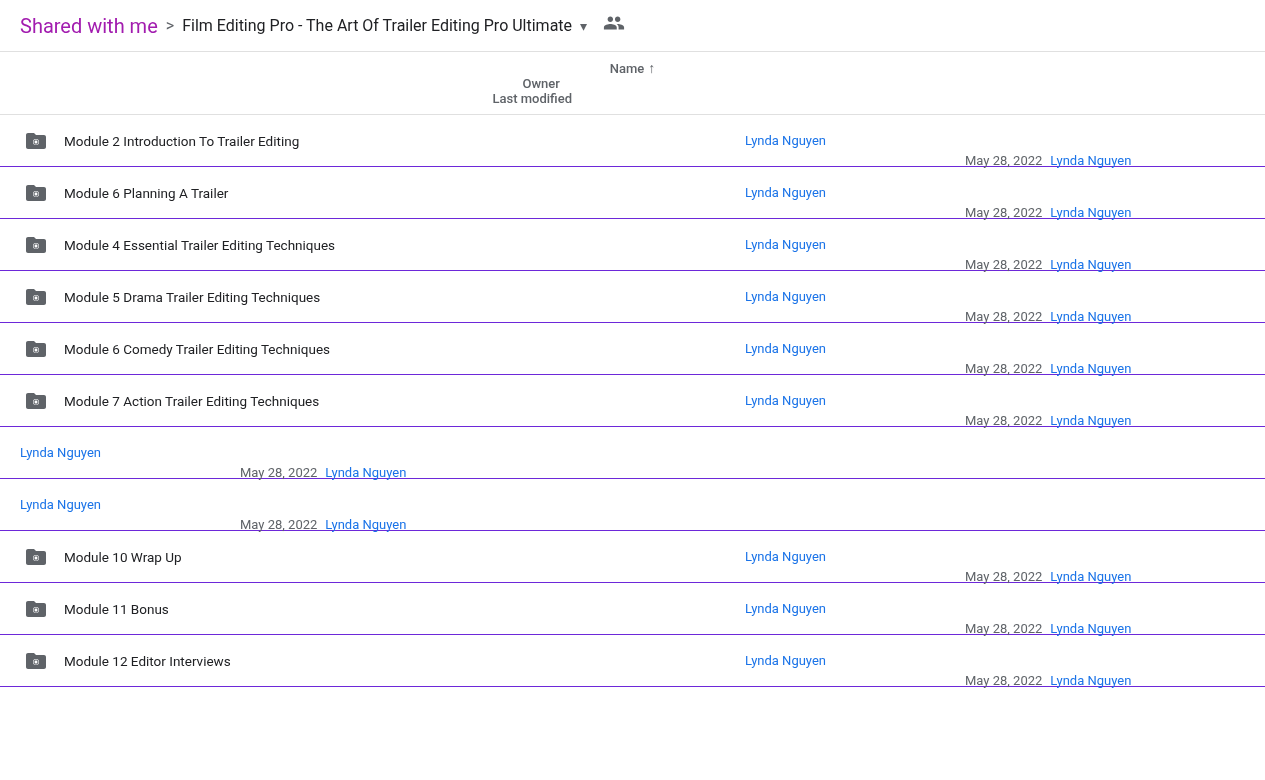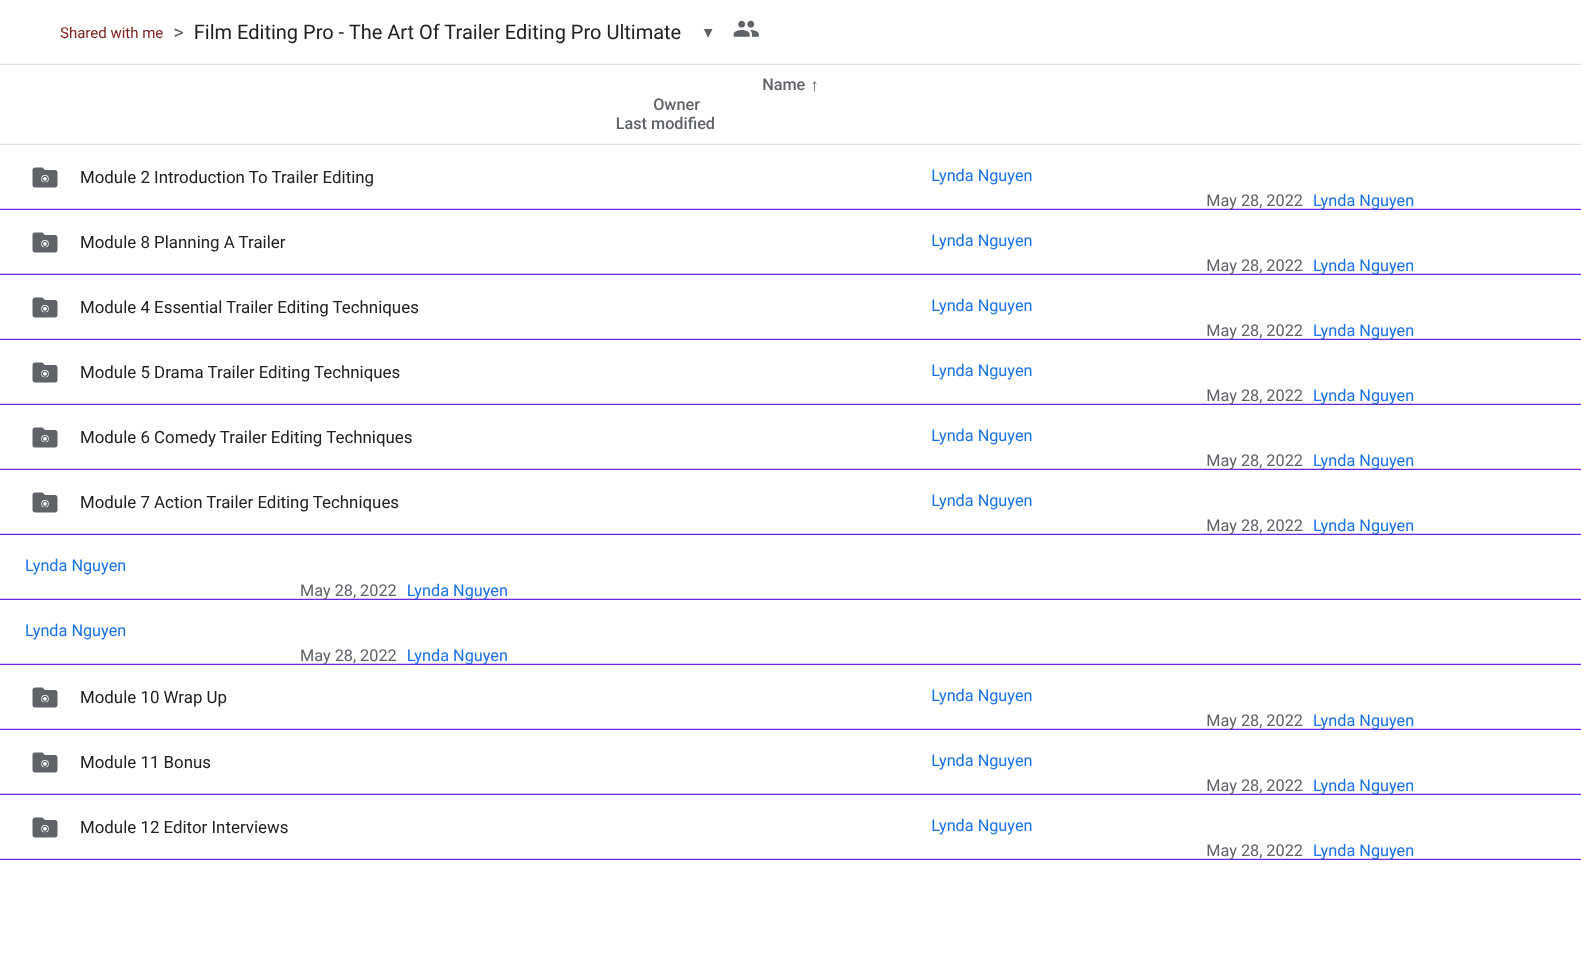--- a/index.html
+++ b/index.html
@@ -22,35 +22,34 @@
       border-bottom: 1px solid #e0e0e0;
       background: #fff;
     }
     .breadcrumb {
       display: flex;
       align-items: center;
       gap: 4px;
       flex: 1;
     }
     .breadcrumb-link {
-      color: #7f1d1d;
-      font-size: 12px;
+      color: #a21caf;
+      font-size: 20px;
       cursor: pointer;
       text-decoration: none;
-      margin-left: 28px;
     }
     .breadcrumb-separator {
       color: #5f6368;
       font-size: 16px;
       margin: 0 4px;
     }
     .breadcrumb-current {
       display: flex;
       align-items: center;
-      gap: 18px;
+      gap: 8px;
       color: #202124;
       font-size: 16px;
       font-weight: 400;
     }
     .chevron-icon {
       color: #5f6368;
       font-size: 14px;
       cursor: pointer;
     }
     .people-icon {
@@ -201,21 +200,21 @@
           <svg class="folder-svg" viewBox="0 0 24 24" xmlns="http://www.w3.org/2000/svg">
             <path d="M20 6h-8l-2-2H4c-1.1 0-2 .9-2 2v12c0 1.1.9 2 2 2h16c1.1 0 2-.9 2-2V8c0-1.1-.9-2-2-2z" fill="#5f6368"></path>
             <circle cx="12" cy="13" r="3" fill="#fff"></circle>
             <path d="M12 10.5c-1.38 0-2.5 1.12-2.5 2.5s1.12 2.5 2.5 2.5 2.5-1.12 2.5-2.5-1.12-2.5-2.5-2.5zm0 4c-.83 0-1.5-.67-1.5-1.5S11.17 11.5 12 11.5s1.5.67 1.5 1.5-.67 1.5-1.5 1.5z" fill="#5f6368"></path>
             <path d="M9 13h1v1H9zm4 0h1v1h-1z" fill="transparent"></path>
             <g>
               <ellipse cx="12" cy="16.5" rx="2" ry="1" fill="#5f6368" opacity="0.7"></ellipse>
             </g>
           </svg>
         </div>
-        <span class="row-name-text">Module 8 Planning A Trailer</span>
+        <span class="row-name-text">Module 6 Planning A Trailer</span>
       </div>
       <div class="row-owner">Lynda Nguyen</div>
       <div class="row-modified">
         <span class="modified-date">May 28, 2022</span>
         <span class="modified-by">Lynda Nguyen</span>
       </div>
     </div>
     <div class="table-row">
       <div class="row-name">
         <div class="folder-icon-container">

